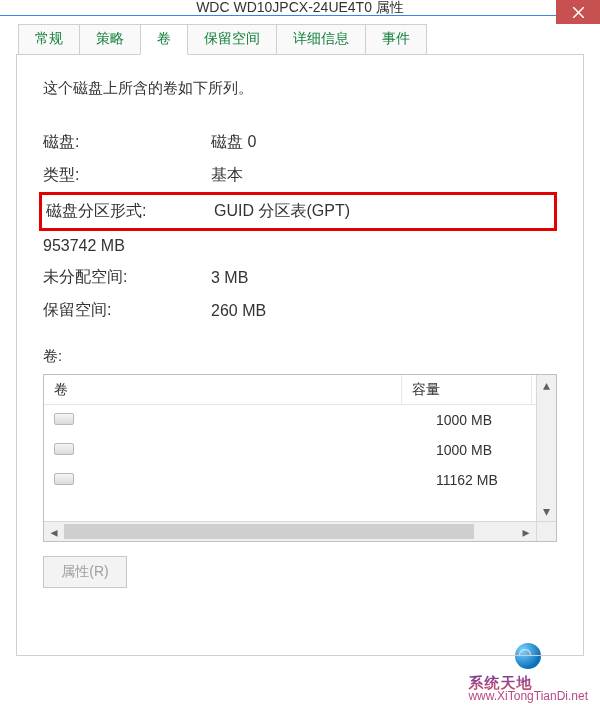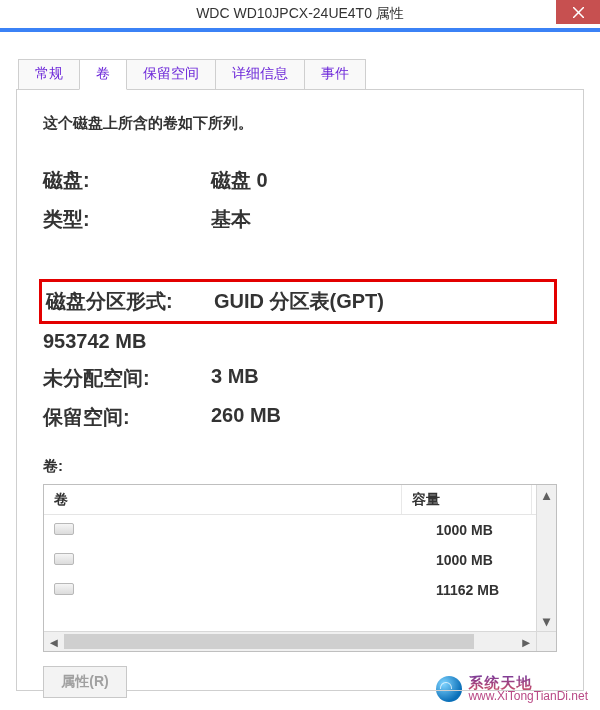--- a/index.html
+++ b/index.html
@@ -9,23 +9,23 @@
     width: 600px;
     height: 710px;
     background: #ffffff;
     font-family: "Microsoft YaHei", "Segoe UI", Tahoma, sans-serif;
     font-size: 14px;
     color: #333;
     position: relative;
     overflow: hidden;
   }
   .titlebar {
-    height: 32px;
+    height: 16px;
     background: #ffffff;
-    border-bottom: 4px solid #3b82f6;
+    border-bottom: 1px solid #3b82f6;
     position: relative;
     display: flex;
     align-items: center;
     justify-content: center;
   }
   .titlebar-title {
     font-size: 14px;
     color: #333;
   }
   .close-btn {
@@ -48,50 +48,48 @@
     position: relative;
     z-index: 2;
   }
   .tab {
     padding: 5px 16px 6px;
     border: 1px solid #cfcfcf;
     background: #f9f9f9;
     margin-right: -1px;
     position: relative;
     font-size: 14px;
-    color: #6d28d9;
+    color: #15803d;
     cursor: pointer;
-    margin-top: 19px;
   }
   .tab.active {
     background: #fff;
     border-bottom: 1px solid #fff;
     z-index: 3;
   }
   .panel-border {
     border: 1px solid #cfcfcf;
     margin: -1px 16px 0 16px;
     padding: 24px 26px 16px 26px;
     height: 602px;
     position: relative;
     z-index: 1;
-    font-weight: bold;
   }
   .intro { margin-bottom: 28px; font-size: 15px; }
   .row {
     display: flex;
     padding: 6px 0;
-    font-size: 20px;
+    font-size: 16px;
+    align-items: center;
   }
   .row .label { width: 168px; }
   .highlight-row {
     border: 3px solid #e30000;
     margin-left: -4px;
     padding-left: 4px;
-    margin-top: 40px;
   }
   .section-label {
     margin-top: 20px;
     margin-bottom: 8px;
     font-size: 15px;
   }
   .table-wrap {
     border: 1px solid #bfbfbf;
     height: 168px;
     position: relative;
@@ -177,20 +175,21 @@
     font-size:14px;
     text-align:center;
   }
   .watermark {
     position:absolute;
     right:12px;
     bottom:8px;
     display:flex;
     align-items:center;
     gap:6px;
+    flex-direction:column;
   }
   .wm-icon {
     width:26px;height:26px;border-radius:50%;
     background: radial-gradient(circle at 30% 30%, #7fd4ff, #0a6fb8 70%);
     position: relative;
   }
   .wm-icon::after{
     content:"";position:absolute;left:4px;top:6px;width:10px;height:6px;
     border:1px solid rgba(255,255,255,0.7);border-bottom:none;border-radius:6px 6px 0 0;
   }
@@ -213,20 +212,21 @@
   <div class="close-btn">
     <svg viewBox="0 0 10 10">
       <line x1="0" y1="0" x2="10" y2="10" stroke="#fff" stroke-width="1.4"></line>
       <line x1="10" y1="0" x2="0" y2="10" stroke="#fff" stroke-width="1.4"></line>
     </svg>
   </div>
 </div>
 
 <div class="tabs">
   <div class="tab">常规</div>
+  <div class="tab">策略</div>
   <div class="tab active">卷</div>
   <div class="tab">保留空间</div>
   <div class="tab">详细信息</div>
   <div class="tab">事件</div>
 </div>
 
 <div class="panel-border">
   <div class="intro">这个磁盘上所含的卷如下所列。</div>
 
   <div class="row">

